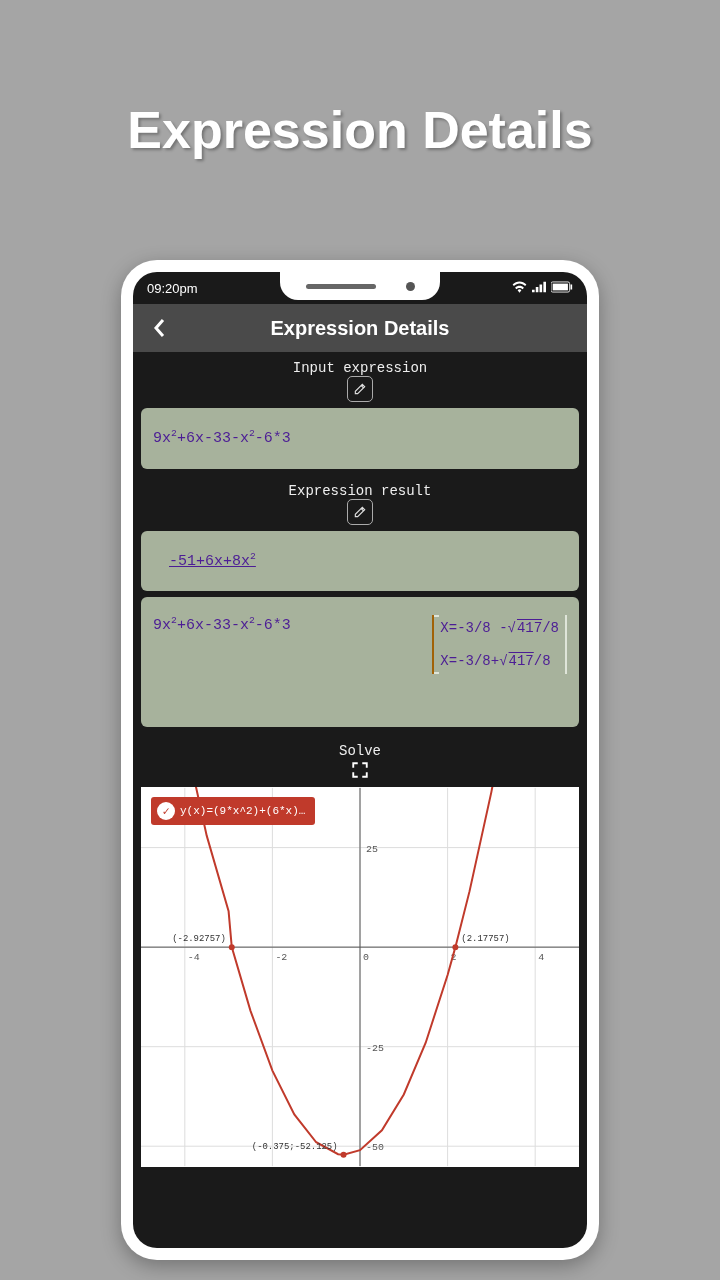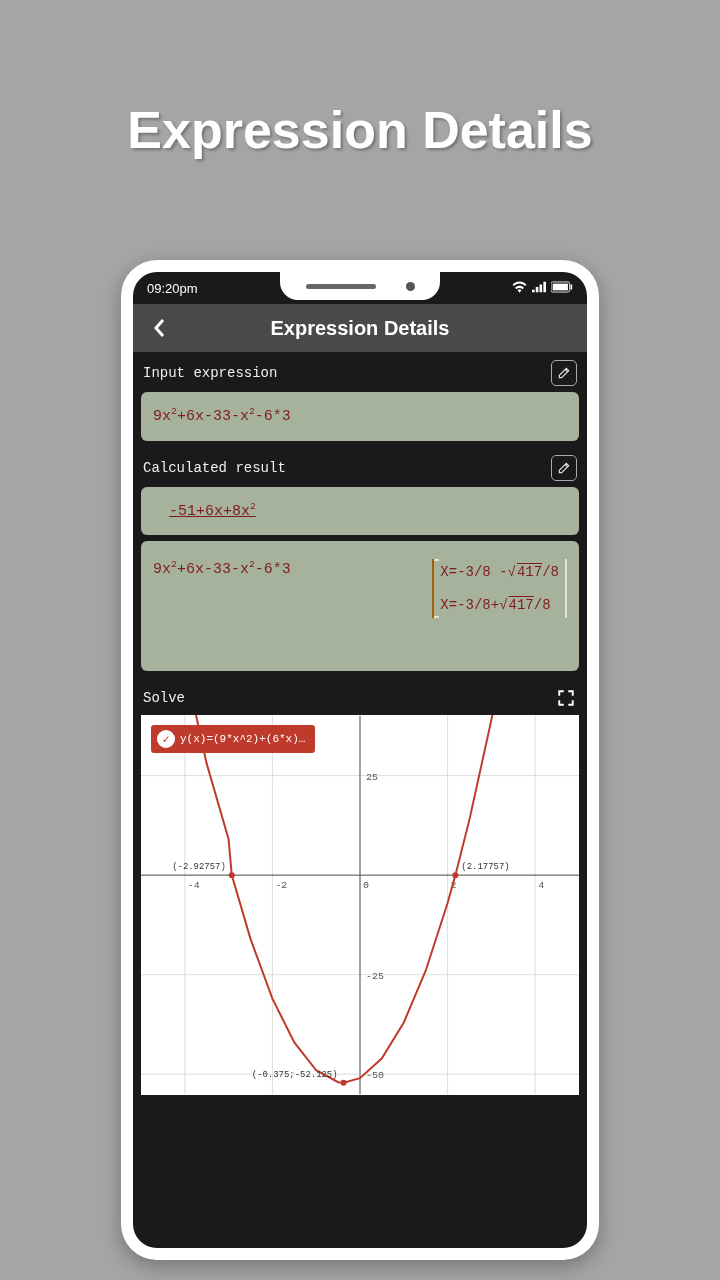--- a/index.html
+++ b/index.html
@@ -87,38 +87,39 @@
     margin-left: -32px;
   }
   .section-label {
     display: flex;
     justify-content: space-between;
     align-items: center;
     color: #eee;
     font-family: 'Courier New', monospace;
     font-size: 14px;
     padding: 8px 10px 6px 10px;
+    flex-direction: column;
   }
   .edit-btn {
     width: 26px;
     height: 26px;
     border: 1px solid #aaa;
     border-radius: 5px;
     display: flex;
     align-items: center;
     justify-content: center;
   }
   .result-box {
     margin: 0 8px 6px 8px;
     background: #a7b29c;
     border-radius: 6px;
-    color: #7f1d1d;
+    color: #4c1d95;
     font-family: 'Courier New', monospace;
     font-size: 15px;
-    padding: 14px 12px;
+    padding: 20px 12px;
     line-height: 1.3;
   }
   .result-box.tall { min-height: 130px; padding-top: 18px; }
   .solve-flex { display: flex; gap: 10px; align-items: flex-start; }
   .solve-left { flex: 1; }
   .solve-right {
     border-left: 2px solid #a16207;
     border-right: 2px solid #dfe5d9;
     padding: 4px 6px;
     position: relative;
@@ -227,21 +228,21 @@
         <svg width="14" height="14" viewBox="0 0 24 24">
             <path fill="none" stroke="#ddd" stroke-width="2" d="M4 20h4L20 8l-4-4L4 16zM14 6l4 4"></path>
           </svg>
       </div>
     </div>
     <div class="result-box">
       <span>9x<span class="sup">2</span>+6x-33-x<span class="sup">2</span>-6*3</span>
     </div>
 
     <div class="section-label">
-      <span>Calculated result</span>
+      <span>Expression result</span>
       <div class="edit-btn">
         <svg width="14" height="14" viewBox="0 0 24 24">
             <path fill="none" stroke="#ddd" stroke-width="2" d="M4 20h4L20 8l-4-4L4 16zM14 6l4 4"></path>
           </svg>
       </div>
     </div>
     <div class="result-box" style="padding-left:28px;text-decoration:underline;">
       <span>-51+6x+8x<span class="sup">2</span></span>
     </div>
 

